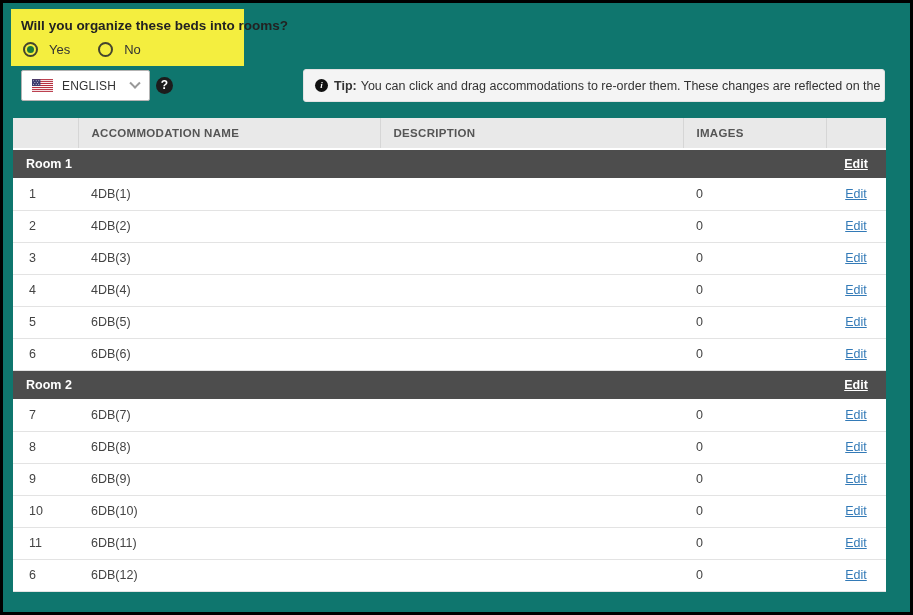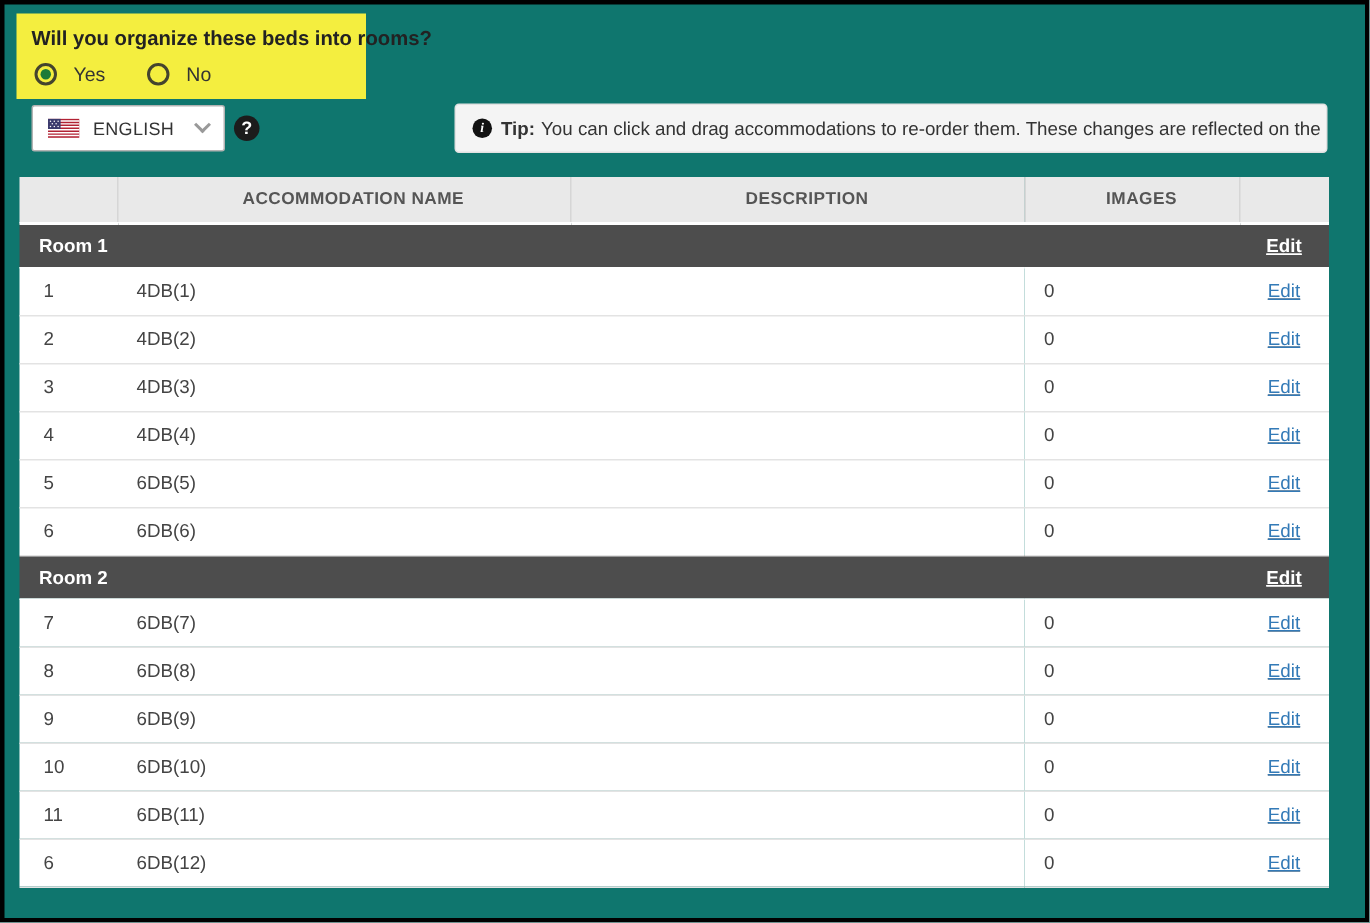--- a/index.html
+++ b/index.html
@@ -78,41 +78,41 @@
   .tip b { margin-right:4px; }
 
   
   table.acc {
     position:absolute; left:10px; top:115px;
     width:873px; border-collapse:collapse; table-layout:fixed;
   }
   table.acc thead th {
     background:#e9e9e9; height:31px;
     font-size:11.5px; font-weight:bold; color:#555;
-    text-align:center; padding:0 0 0 13px; letter-spacing:0.3px;
+    text-align:left; padding:0 0 0 13px; letter-spacing:0.3px;
     border-right:1px solid #d6d6d6; border-bottom:2px solid #fff;
   }
   table.acc thead th:last-child { border-right:none; }
 
   tr.group-row td {
     background:#4d4d4d; color:#fff;
     height:29px; font-size:12.5px; font-weight:bold;
     padding:0 0 0 13px; border-bottom:1px solid #fff; border-top:1px solid #fff;margin-left:24px;
   }
   tr.group-row td.cell-edit { text-align:center; padding:0; }
   a.group-edit { color:#fff; font-weight:bold; text-decoration:underline; cursor:pointer; }
 
   tr.data-row td {
     background:#fff; height:32px;
     font-size:12.5px; color:#444;
     padding:0 0 0 13px; border-bottom:1px solid #e3e3e3;
   }
   tr.data-row { cursor:grab; }
   td.cell-index { color:#777; padding-left:16px !important; }
-  td.cell-edit { text-align:center; padding:0 !important;text-decoration:underline; }
+  td.cell-edit { text-align:center; padding:0 !important; }
   a.edit-link { color:#337ab7; text-decoration:underline; cursor:pointer; }
 </style>
 </head>
 <body>
 
 <div class="frame">
 
   <div class="highlight">
     <div class="question">Will you organize these beds into rooms?</div>
     <div class="radios">

